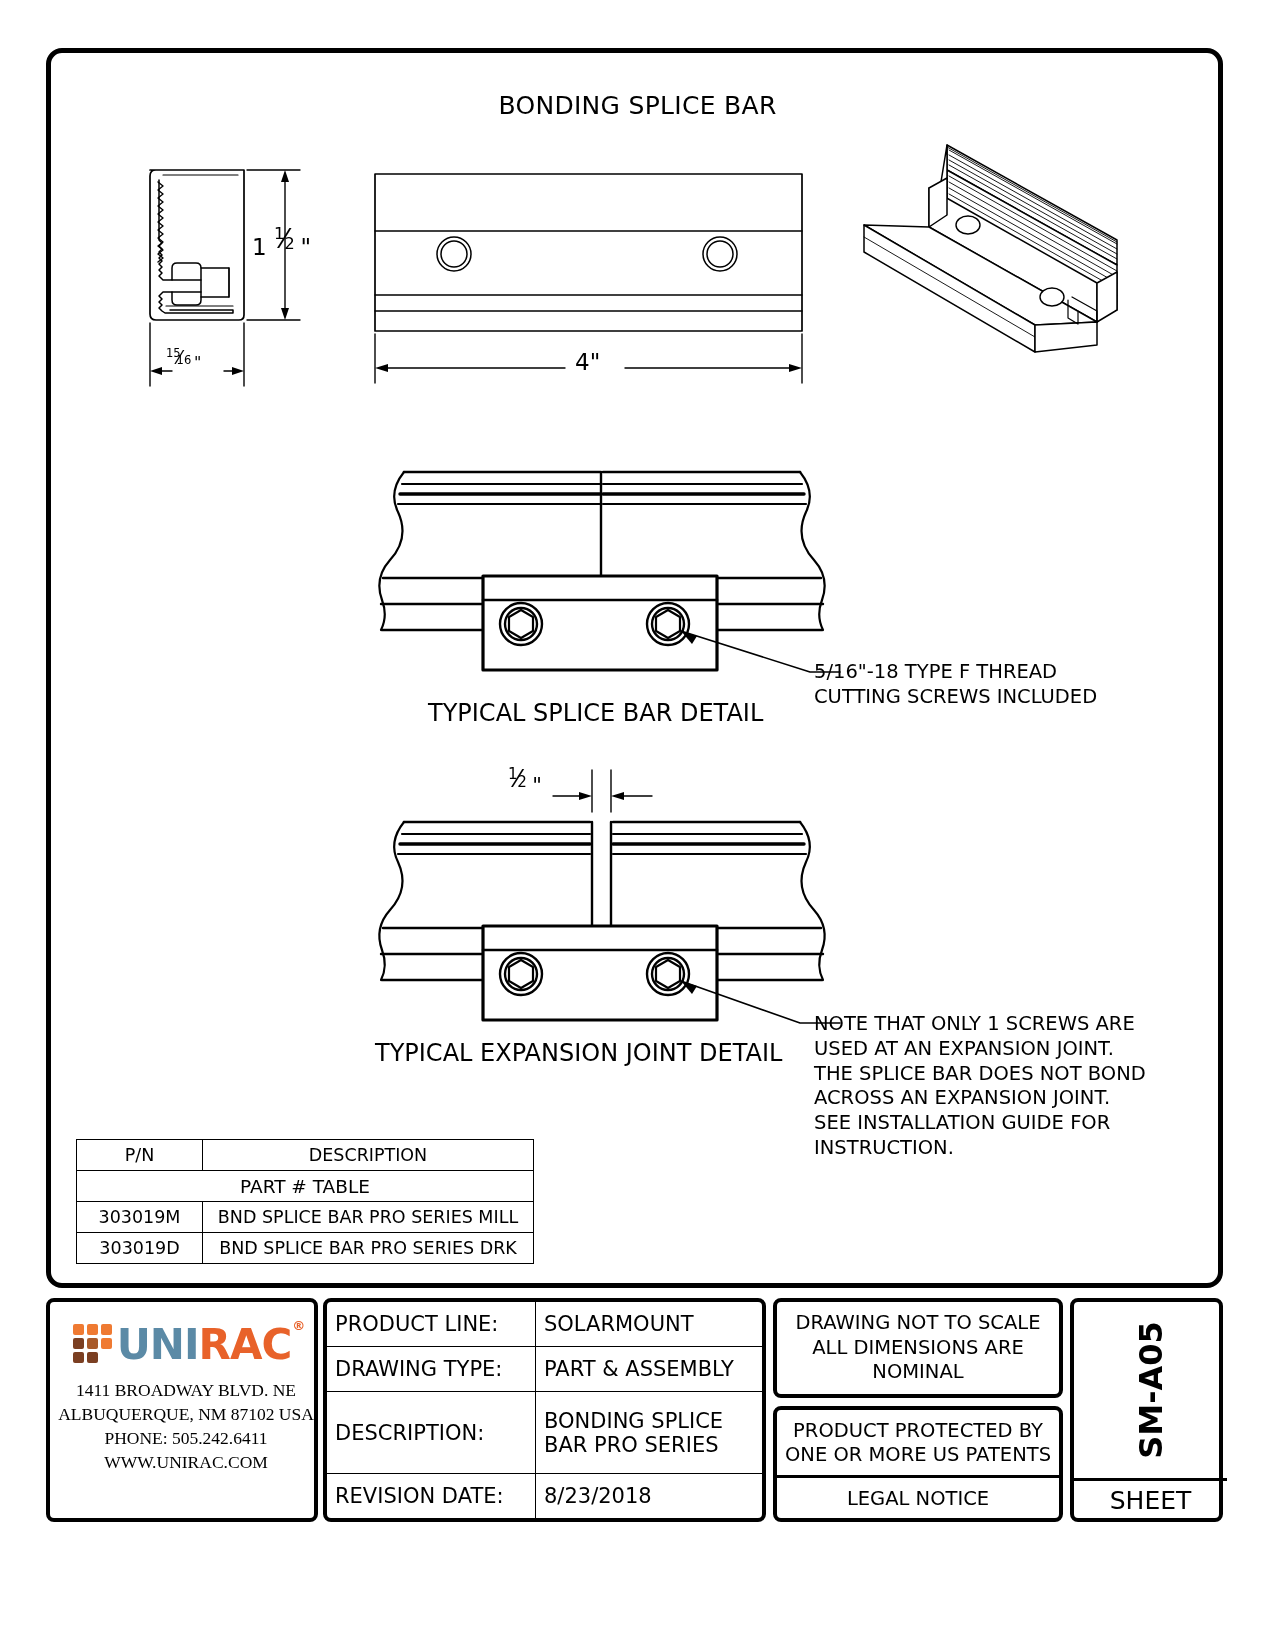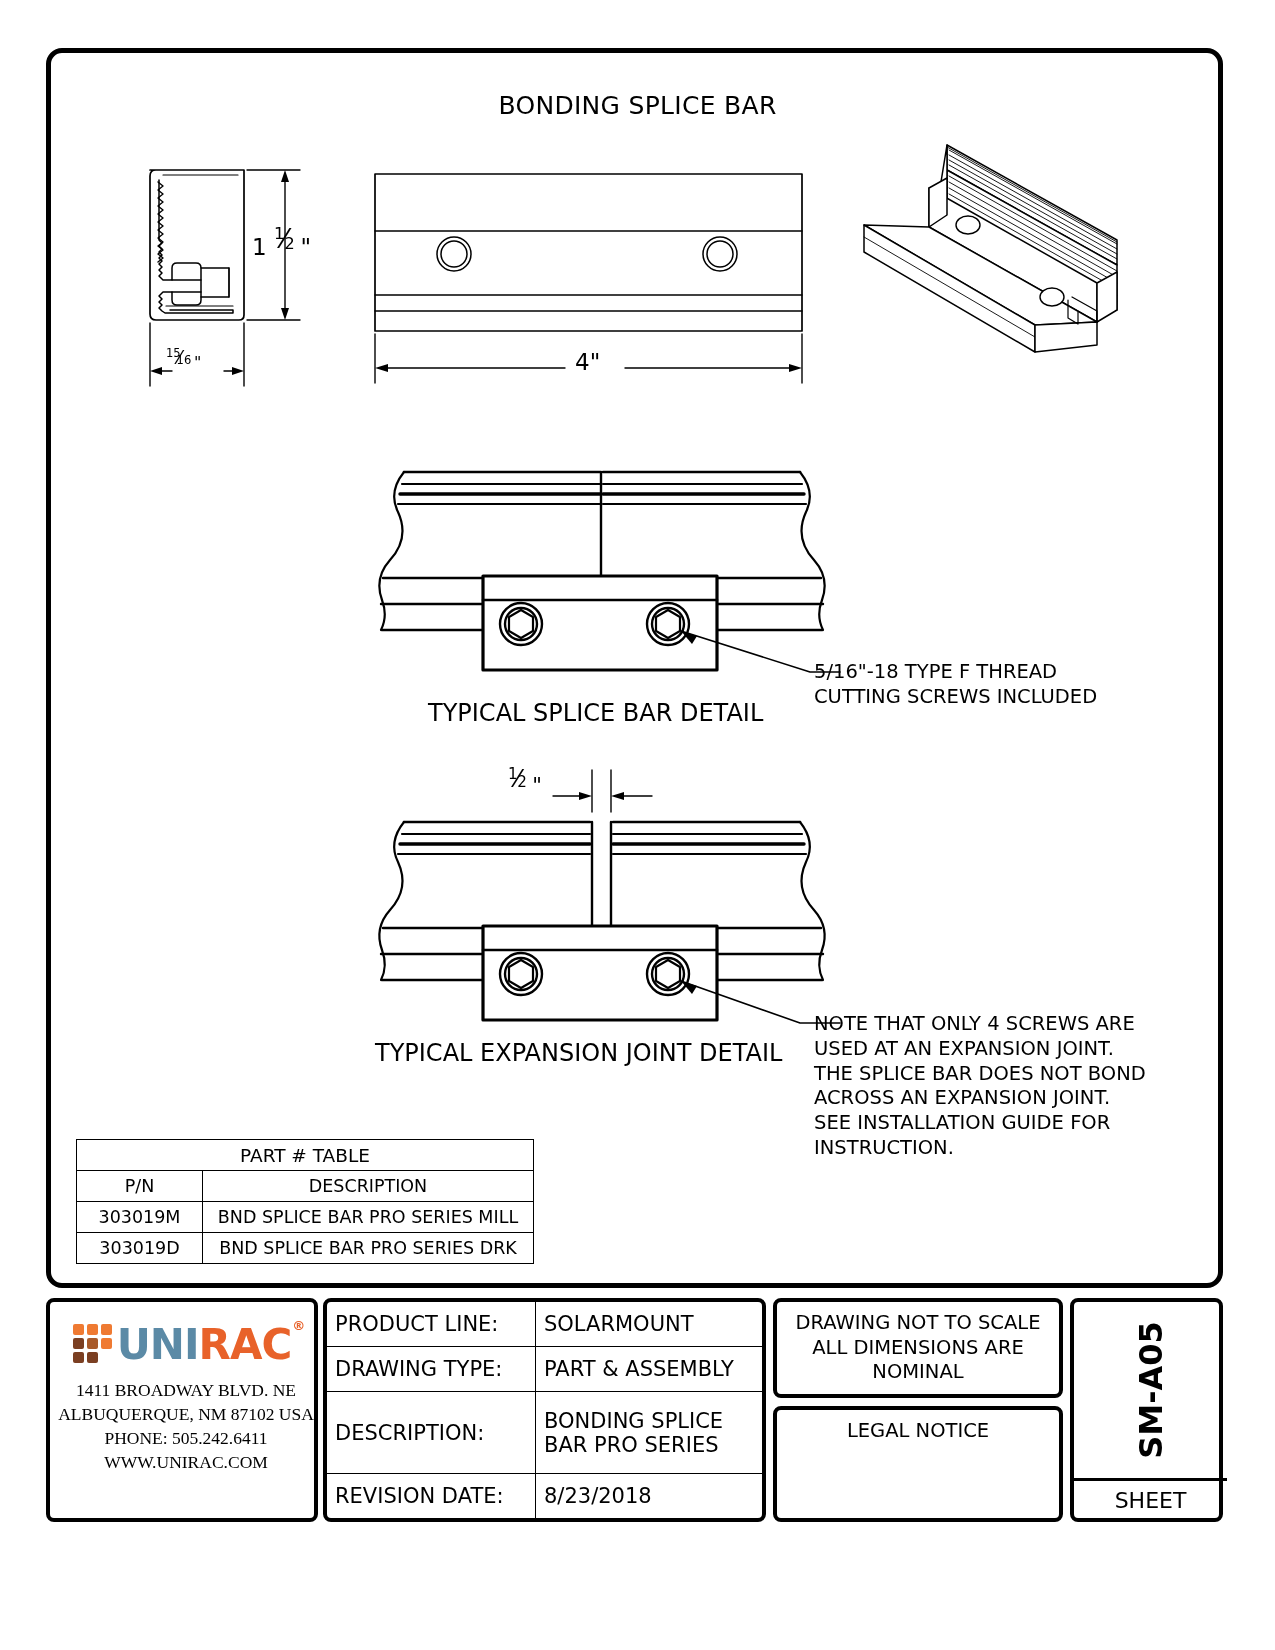--- a/index.html
+++ b/index.html
@@ -277,21 +277,21 @@
     transform: rotate(-90deg);
     font-size: 32px;
     font-weight: bold;
     white-space: nowrap;
   }
   #sheet-word {
     position: absolute;
     left: 0; top: 176px;
     width: 153px; height: 44px;
     display: flex; align-items: center; justify-content: center;
-    font-size: 22px;
+    font-size: 25px;
   }
 </style>
 </head>
 <body>
 
 <div id="sheet">
 
   <div class="drawing-frame"></div>
 
   <svg class="canvas" viewBox="0 0 1275 1650" xmlns="http://www.w3.org/2000/svg">
@@ -504,35 +504,35 @@
 
   <div class="txt dimtxt" id="dim-gap"><span class="frac"><span class="num">1</span><span class="slash">⁄</span><span class="den">2</span></span><span>"</span></div>
 
   <div class="txt" id="label-splice">TYPICAL SPLICE BAR DETAIL</div>
 
   <div class="txt" id="label-expansion">TYPICAL EXPANSION JOINT DETAIL</div>
 
   <div class="txt" id="callout-screws">5/16"-18 TYPE F THREAD
 CUTTING SCREWS INCLUDED</div>
 
-  <div class="txt" id="callout-note">NOTE THAT ONLY 4 SCREWS ARE
+  <div class="txt" id="callout-note">NOTE THAT ONLY 1 SCREWS ARE
 USED AT AN EXPANSION JOINT.
 THE SPLICE BAR DOES NOT BOND
 ACROSS AN EXPANSION JOINT.
 SEE INSTALLATION GUIDE FOR
 INSTRUCTION.</div>
 
   <table id="part-table">
     <tbody>
       <tr>
-        <td class="tbl-title" colspan="2">PART # TABLE</td>
+        <td class="col-pn">P/N</td>
+        <td class="col-desc">DESCRIPTION</td>
       </tr>
       <tr>
-        <td class="col-pn">P/N</td>
-        <td class="col-desc">DESCRIPTION</td>
+        <td class="tbl-title" colspan="2">PART # TABLE</td>
       </tr>
       <tr>
         <td class="cell-pn">303019M</td>
         <td class="cell-desc">BND SPLICE BAR PRO SERIES MILL</td>
       </tr>
       <tr>
         <td class="cell-pn">303019D</td>
         <td class="cell-desc">BND SPLICE BAR PRO SERIES DRK</td>
       </tr>
     </tbody>
@@ -585,20 +585,22 @@
       </table>
     </div>
 
     <div class="tb-box" id="tb-note-scale">
       <div style="white-space:pre-line;">DRAWING NOT TO SCALE
 ALL DIMENSIONS ARE
 NOMINAL</div>
     </div>
 
     <div class="tb-box" id="tb-note-patent">
+      <div class="pat-top" style="white-space:pre-line;">PRODUCT PROTECTED BY
+ONE OR MORE US PATENTS</div>
       <div class="pat-bottom">LEGAL NOTICE</div>
     </div>
 
     <div class="tb-box" id="tb-sheet">
       <div id="sheet-code">
         <span>SM-A05</span>
       </div>
       <div id="sheet-word">SHEET</div>
     </div>
 

